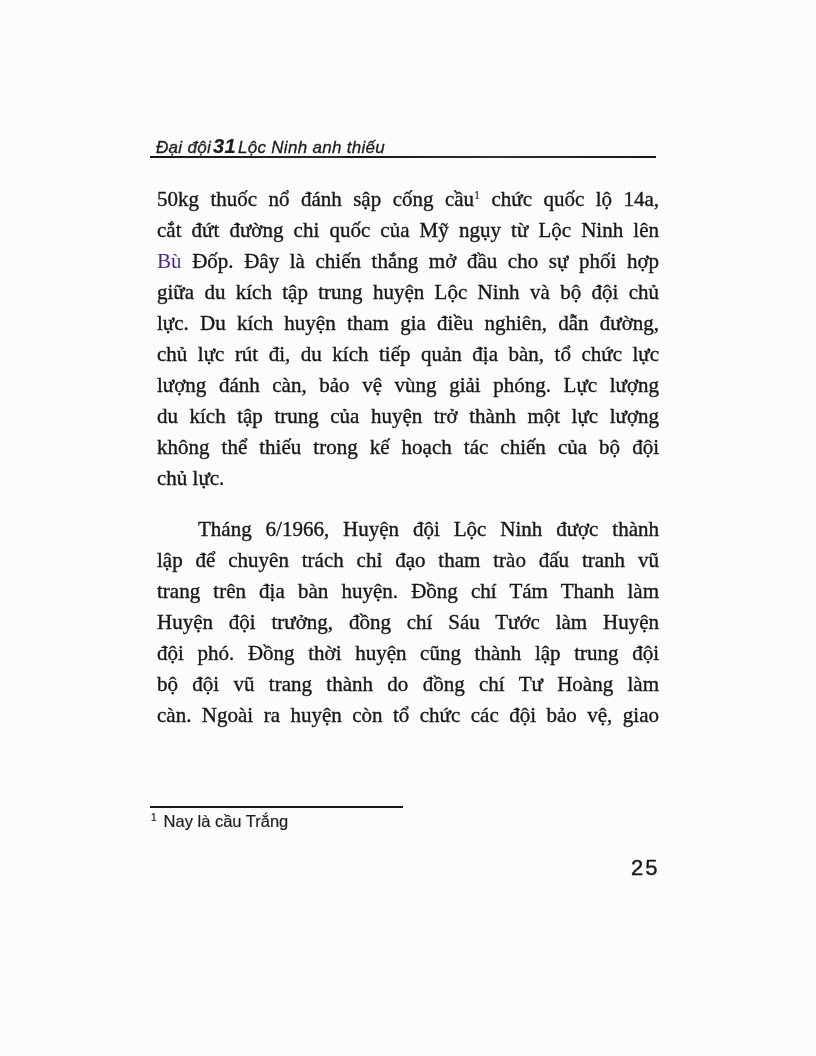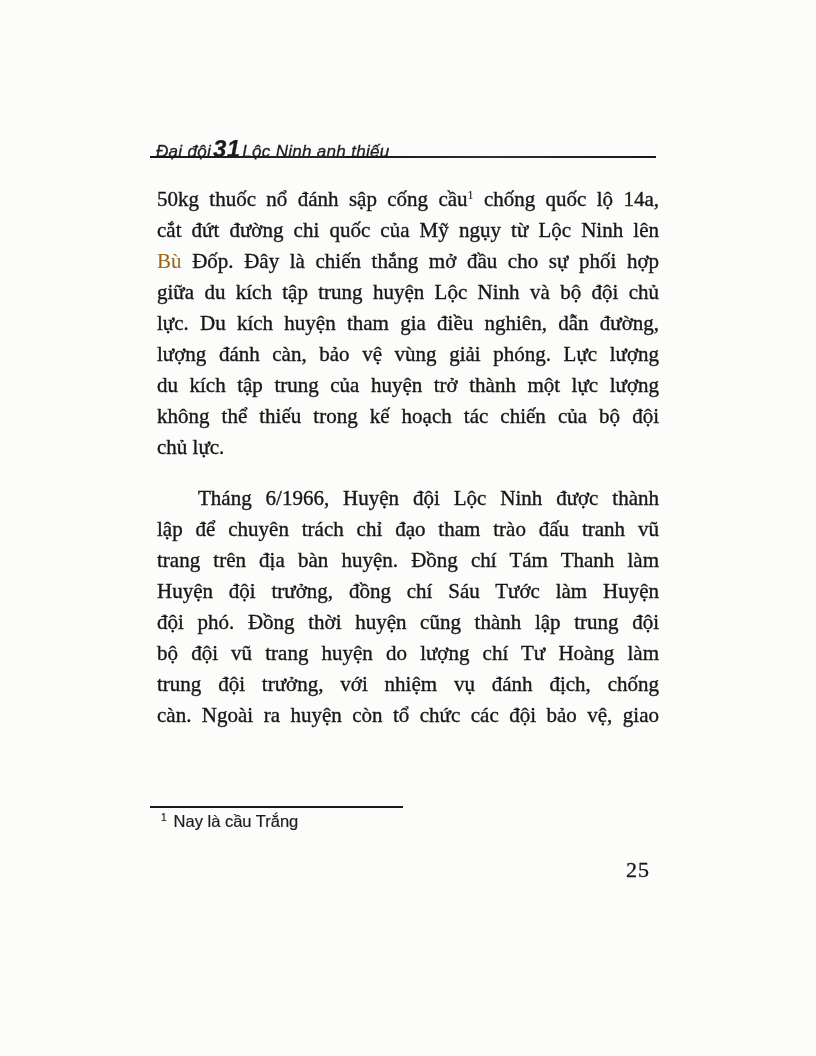--- a/index.html
+++ b/index.html
@@ -21,21 +21,21 @@
     font-family: "Liberation Sans", sans-serif;
     font-style: italic;
     font-size: 17px;
     letter-spacing: 0.3px;
     color: #1c1c1c;
     -webkit-text-stroke: 0.3px #1c1c1c;
     white-space: nowrap;
   }
   .running-header .hnum {
     font-weight: bold;
-    font-size: 24px;
+    font-size: 20px;
     -webkit-text-stroke: 0.2px #1c1c1c;
     padding: 0 2px;
   }
   .header-rule {
     position: absolute;
     left: 150px;
     top: 156px;
     width: 506px;
     height: 2px;
     background: linear-gradient(90deg, #161616 0%, #2a2a2a 38%, #161616 39%, #303030 68%, #181818 100%);
@@ -60,91 +60,92 @@
   .tline.firstline-indent { padding-left: 41px; margin-top: 20px; }
   .para2 { margin-top: 17px; }
 
   sup.fnref {
     font-size: 12px;
     line-height: 0;
     vertical-align: 7px;
     -webkit-text-stroke: 0.1px #171717;
   }
   .faded {
-    color: #a16207;
+    color: #4c1d95;
     -webkit-text-stroke: 0.2px #9b9e97;
   }
 
   
   .footnote-rule {
     position: absolute;
     left: 150px;
     top: 806px;
     width: 253px;
     height: 2px;
     background: #1a1a1a;
   }
   .footnote {
     position: absolute;
-    left: 161px;
+    left: 151px;
     top: 812px;
     font-family: "Liberation Sans", sans-serif;
     font-size: 16.5px;
     color: #1d1d1d;
     -webkit-text-stroke: 0.2px #1d1d1d;
     white-space: nowrap;
   }
   .footnote sup {
     font-size: 10px;
     vertical-align: 6px;
     margin-right: 7px;
   }
 
   
   .page-number {
     position: absolute;
-    left: 148px;
+    left: 157px;
     top: 857px;
     width: 502px;
     text-align: right;
     font-size: 22px;
     letter-spacing: 1px;
+    font-family: Liberation Mono, monospace;
     -webkit-text-stroke: 0.35px #171717;
   }
 </style>
 </head>
 <body>
 
 <div class="page">
 
   <div class="running-header"><span>Đại đội</span><span class="hnum">31</span><span>Lộc Ninh anh thiếu</span></div>
   <div class="header-rule"></div>
 
   <div class="body-text">
 
     <div>
-      <div class="tline"><span>50kg thuốc nổ đánh sập cống cầu</span><sup class="fnref">1</sup><span> chống quốc lộ 14a,</span></div>
+      <div class="tline"><span>50kg thuốc nổ đánh sập cống cầu</span><sup class="fnref">1</sup><span> chức quốc lộ 14a,</span></div>
       <div class="tline">cắt đứt đường chi quốc của Mỹ ngụy từ Lộc Ninh lên</div>
       <div class="tline"><span class="faded">Bù</span><span> Đốp. Đây là chiến thắng mở đầu cho sự phối hợp</span></div>
       <div class="tline">giữa du kích tập trung huyện Lộc Ninh và bộ đội chủ</div>
       <div class="tline">lực. Du kích huyện tham gia điều nghiên, dẫn đường,</div>
+      <div class="tline">chủ lực rút đi, du kích tiếp quản địa bàn, tổ chức lực</div>
       <div class="tline">lượng đánh càn, bảo vệ vùng giải phóng. Lực lượng</div>
       <div class="tline">du kích tập trung của huyện trở thành một lực lượng</div>
       <div class="tline">không thể thiếu trong kế hoạch tác chiến của bộ đội</div>
       <div class="tline lastline">chủ lực.</div>
     </div>
 
     <div class="para2">
       <div class="tline firstline-indent">Tháng 6/1966, Huyện đội Lộc Ninh được thành</div>
       <div class="tline">lập để chuyên trách chỉ đạo tham trào đấu tranh vũ</div>
       <div class="tline">trang trên địa bàn huyện. Đồng chí Tám Thanh làm</div>
       <div class="tline">Huyện đội trưởng, đồng chí Sáu Tước làm Huyện</div>
       <div class="tline">đội phó. Đồng thời huyện cũng thành lập trung đội</div>
-      <div class="tline">bộ đội vũ trang huyện do lượng chí Tư Hoàng làm</div>
-      <div class="tline">trung đội trưởng, với nhiệm vụ đánh địch, chống</div>
+      <div class="tline">bộ đội vũ trang thành do đồng chí Tư Hoàng làm</div>
       <div class="tline">càn. Ngoài ra huyện còn tổ chức các đội bảo vệ, giao</div>
     </div>
 
   </div>
 
   <div class="footnote-rule"></div>
   <div class="footnote"><sup>1</sup><span>Nay là cầu Trắng</span></div>
 
   <div class="page-number">25</div>
 

